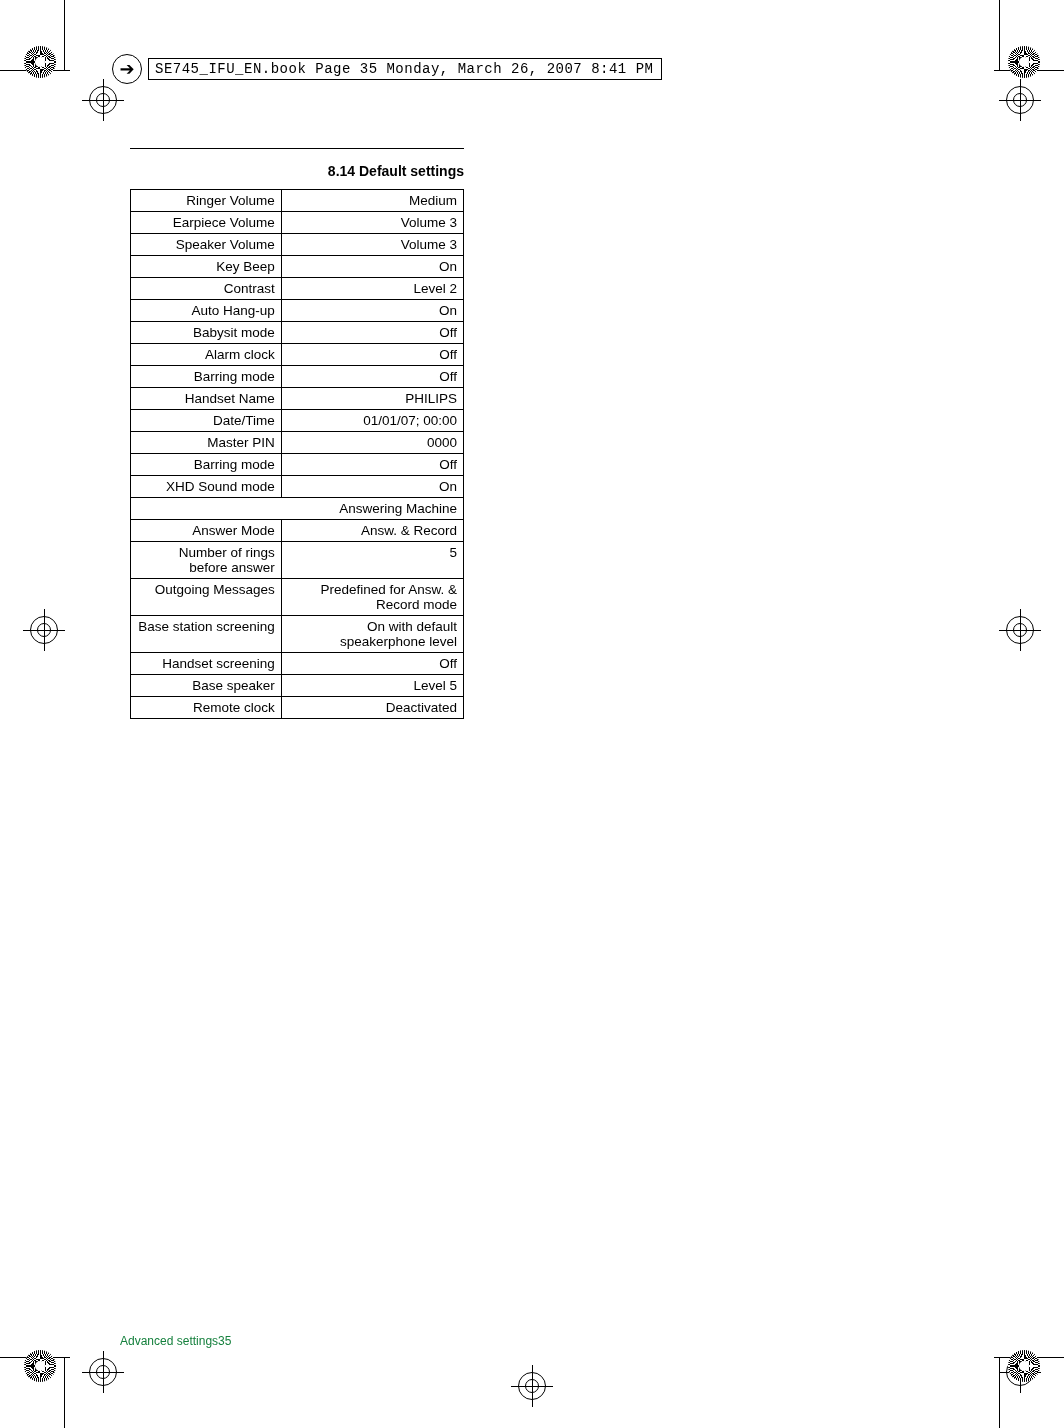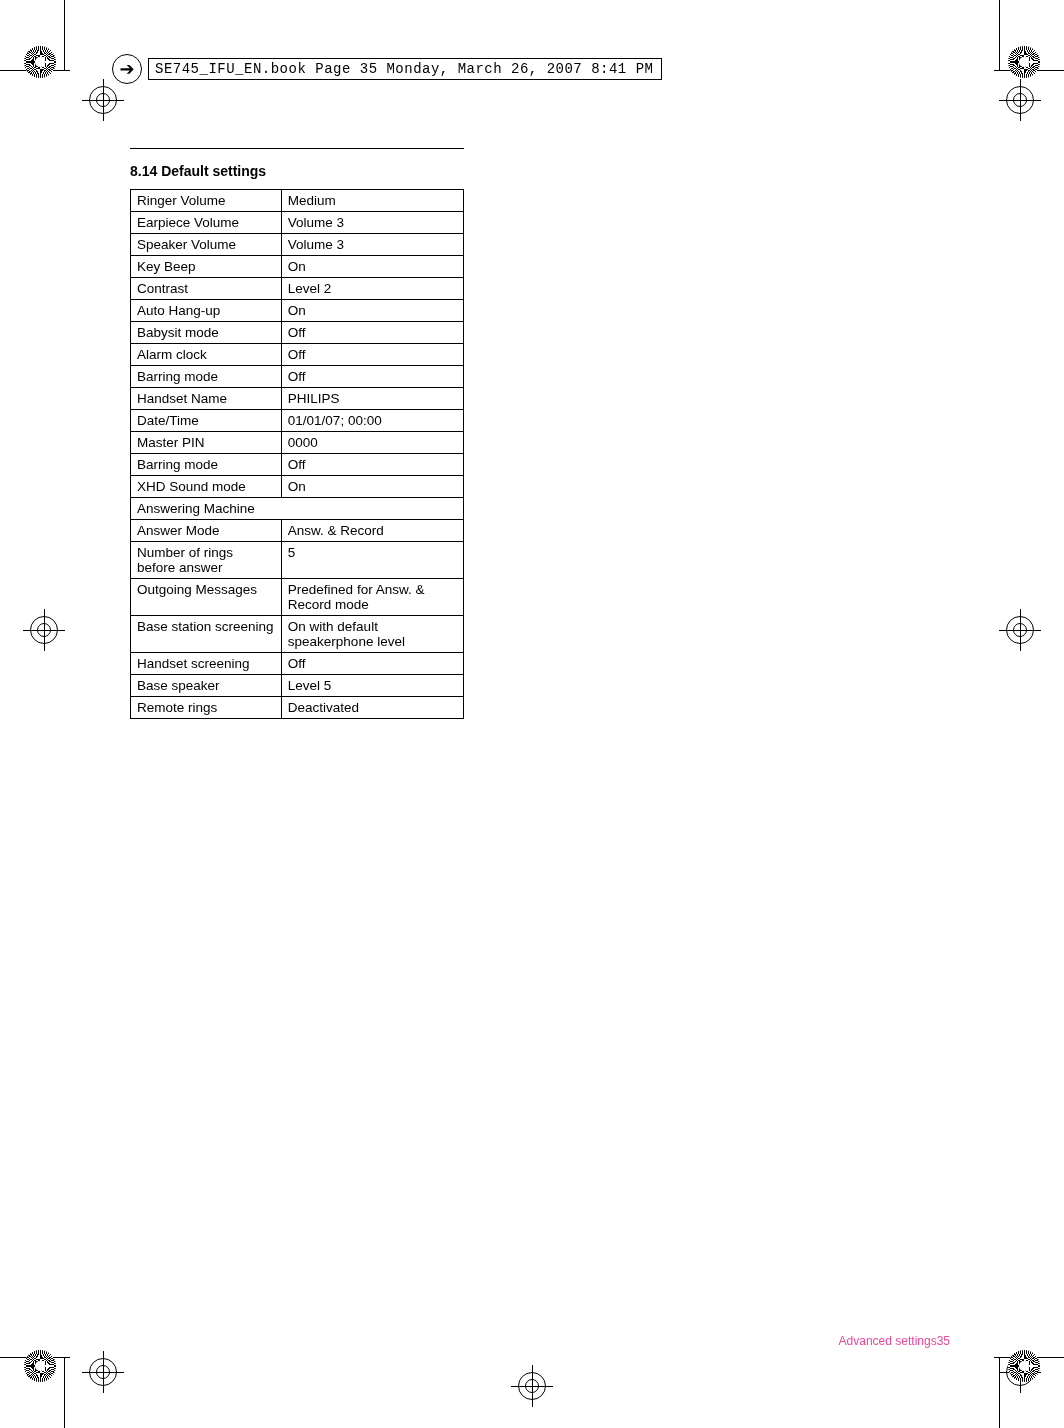--- a/index.html
+++ b/index.html
@@ -100,20 +100,21 @@
     padding: 2px 8px 2px 6px;
     font-family: "Courier New", monospace;
     font-size: 14px;
     letter-spacing: 0.5px;
   }
 
   .content {
     position: absolute;
     left: 130px; top: 148px;
     width: 334px;
+    text-align: right;
   }
   .rule {
     border-top: 1px solid #000;
     margin-bottom: 14px;
   }
   .section-title {
     font-weight: bold;
     font-size: 14px;
     margin-bottom: 10px;
   }
@@ -124,26 +125,26 @@
     padding-left: 40px;
   }
   td {
     border: 1px solid #000;
     padding: 3px 6px;
     vertical-align: top;
   }
 
   .footer {
     position: absolute;
-    left: 130px; bottom: 80px;
+    left: 120px; bottom: 80px;
     width: 820px;
     display: flex;
-    justify-content: flex-end;
+    justify-content: flex-start;
     font-size: 12px;
-    color: #ec4899;
+    color: #15803d;
   }
 </style>
 </head>
 <body>
 
 <div class="crop-mark crop-v-tl"></div>
 <div class="crop-mark crop-h-tl"></div>
 <div class="crop-mark crop-v-tr"></div>
 <div class="crop-mark crop-h-tr"></div>
 <div class="crop-mark crop-v-bl"></div>
@@ -268,21 +269,21 @@
         </tr>
     <tr>
           <td>Handset screening</td>
           <td>Off</td>
         </tr>
     <tr>
           <td>Base speaker</td>
           <td>Level 5</td>
         </tr>
     <tr>
-          <td>Remote rings</td>
+          <td>Remote clock</td>
           <td>Deactivated</td>
         </tr>
   </tbody>
     </table>
 </div>
 
 <div class="footer">
   <span>Advanced settings</span>
   <span>35</span>
 </div>

